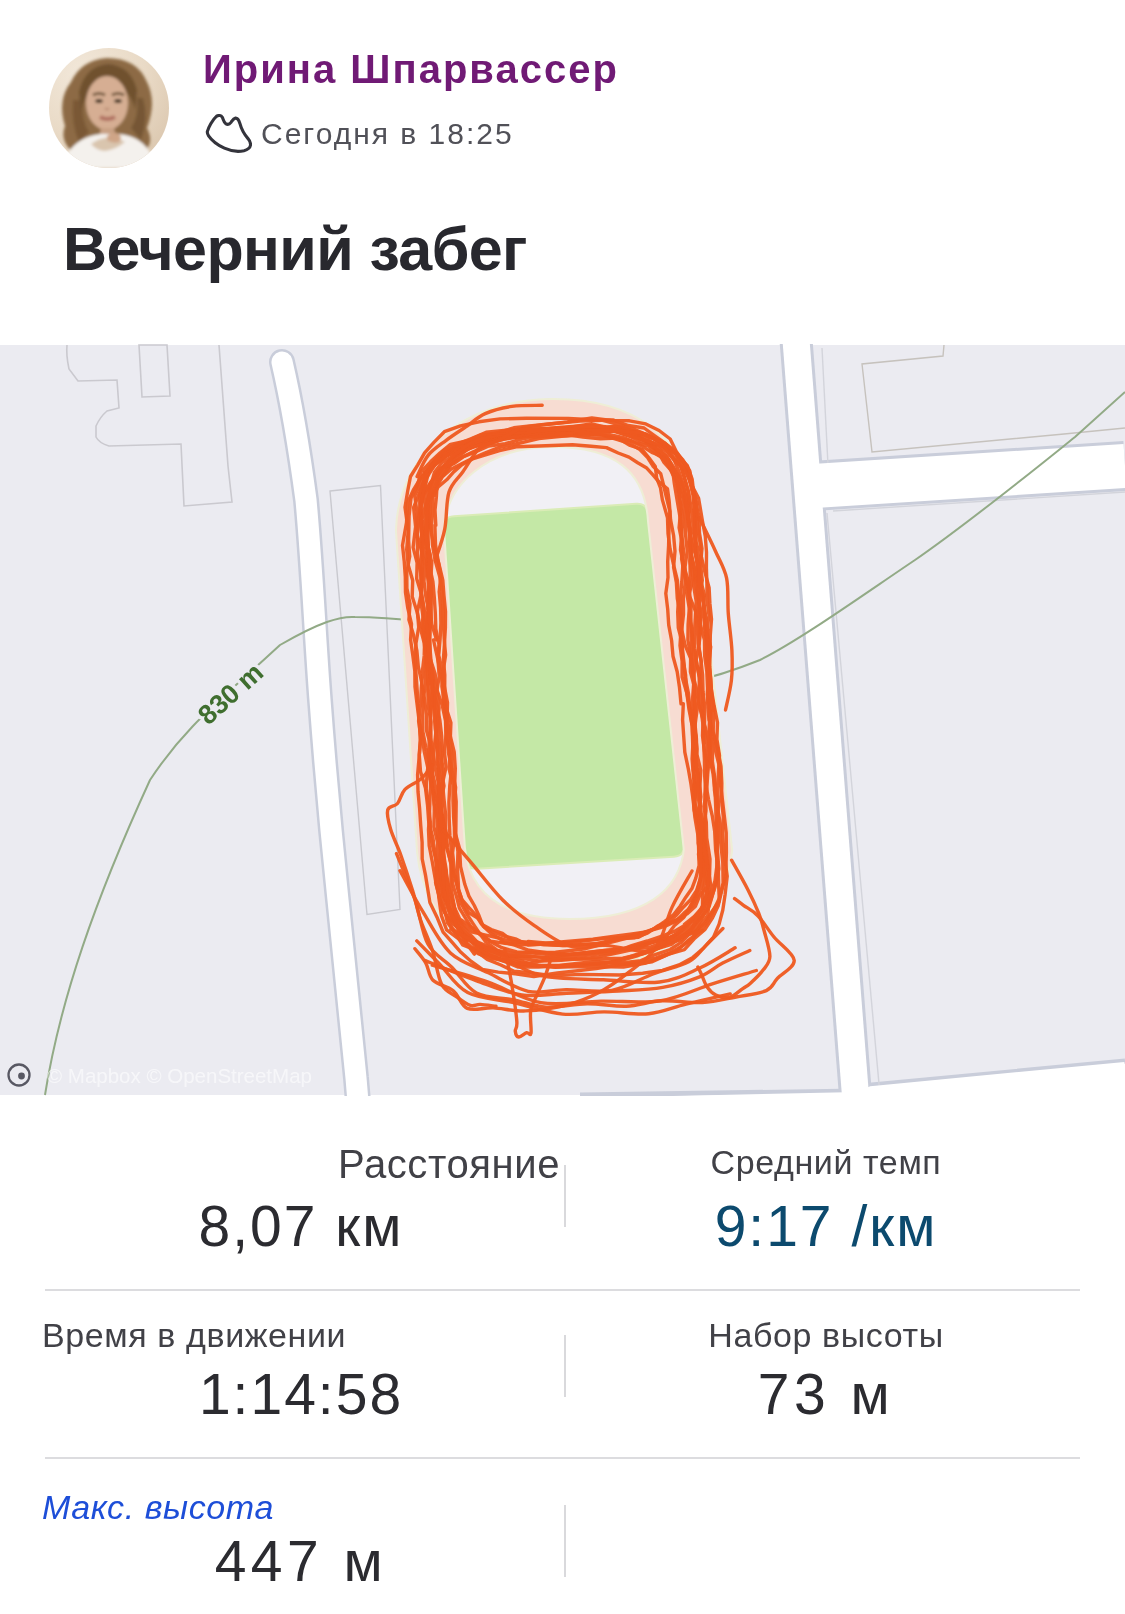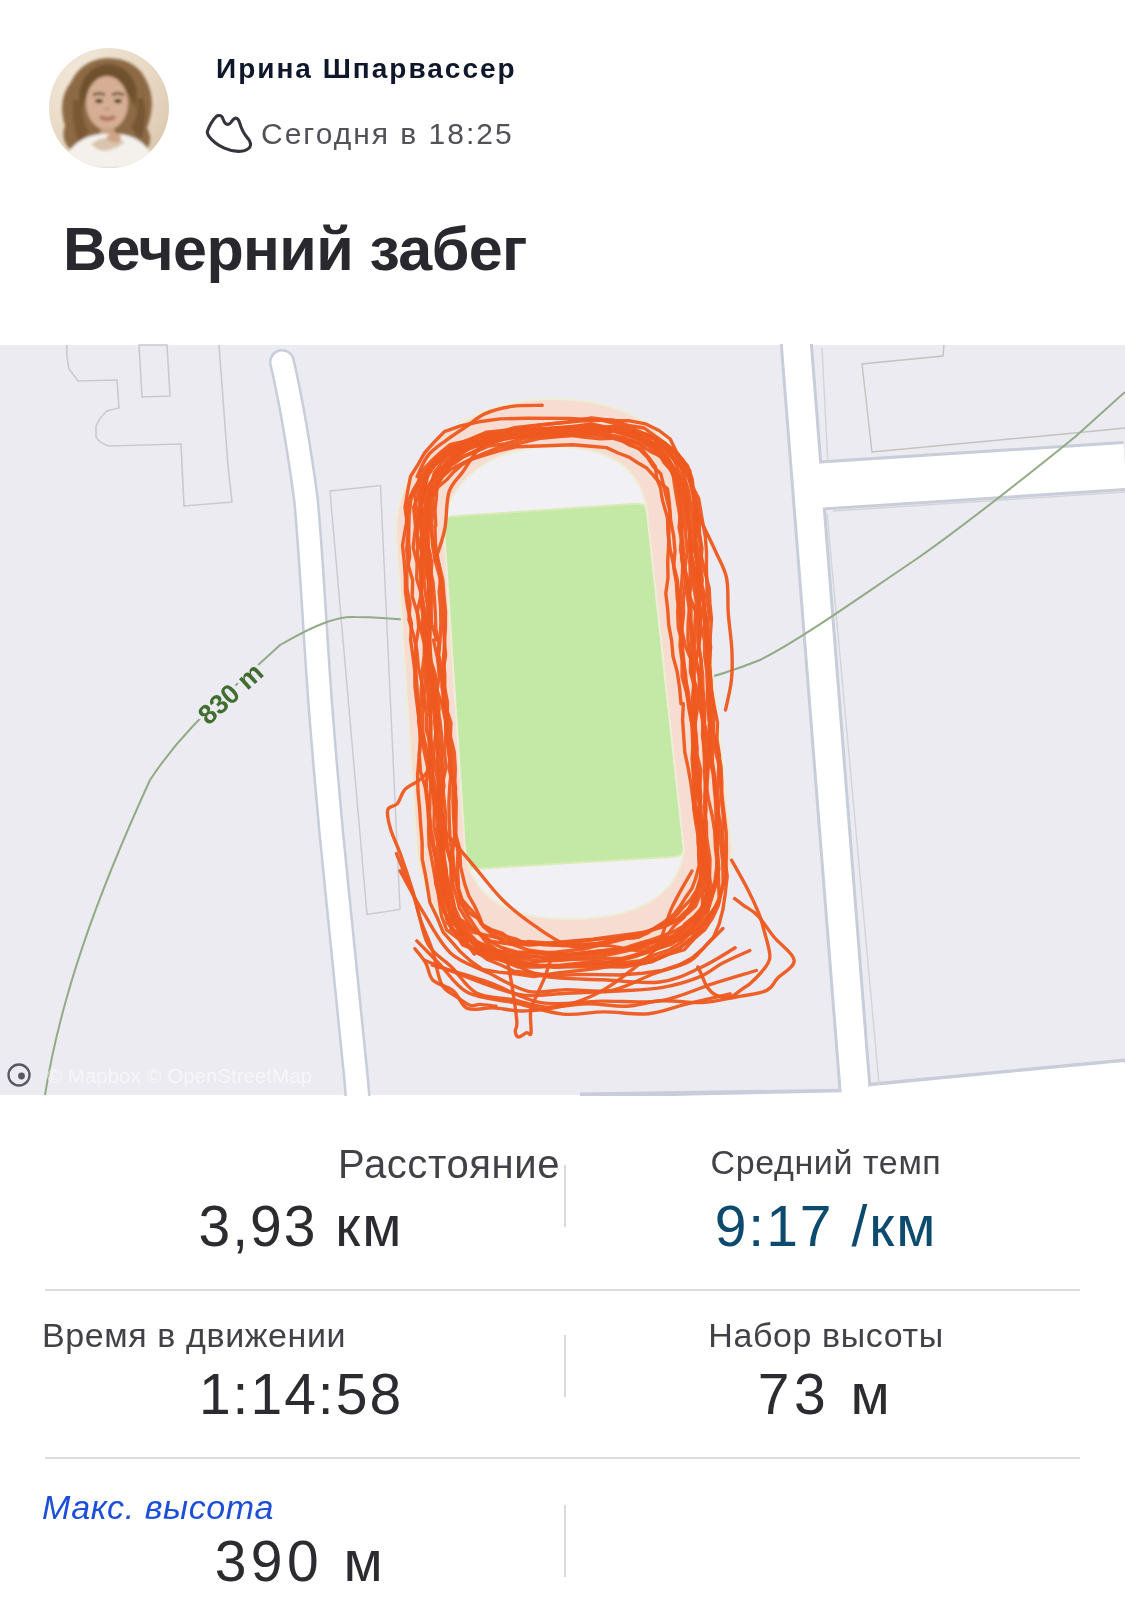--- a/index.html
+++ b/index.html
@@ -34,21 +34,21 @@
     <path d="M56 60 Q58 63 60 60" stroke="#b98d74" stroke-width="2" fill="none"></path>
     <path d="M51 69 Q58 73 66 69" stroke="#b06f60" stroke-width="4" fill="none"></path>
     <path d="M52 80 L65 80 L68 95 L49 95Z" fill="#c9a184"></path>
     <path d="M18 106 Q30 88 52 86 L70 86 Q92 88 102 106 L102 120 L18 120Z" fill="#f4f1ed"></path>
     <path d="M42 96 Q58 84 76 94 Q66 102 56 103 Q48 103 42 96Z" fill="#d9c5ae"></path>
     <path d="M58 88 Q64 82 70 86 Q74 90 70 94 Q64 96 58 92Z" fill="#cfa587"></path>
   </g>
 </svg>
 </div>
 
-<div class="abs" style="left:216px;top:49px;font-size:28px;font-weight:bold;color:#0f172a;letter-spacing:2.0px;line-height:40px;">Ирина Шпарвассер</div>
+<div class="abs" style="left:203px;top:49px;font-size:40px;font-weight:bold;color:#701a75;letter-spacing:2.0px;line-height:40px;">Ирина Шпарвассер</div>
 
 <svg class="abs" style="left:204px;top:114px;" width="48" height="40" viewBox="0 0 48 40">
   <path d="M3.4 17.4 C4.4 13.6 8.4 5.8 12.4 2.4 C14.6 0.9 17.2 1.4 18.3 3.3 C19.4 5.5 19.7 8.2 21.6 9.6 C23.4 10.7 25.6 10.2 27 8.4 C28.4 6.4 29.4 4.4 31.4 4.1 C33.6 3.9 34.9 6.2 35.8 9.2 C37.2 14.4 40.2 20.4 44 24.6 C45.9 26.9 46.8 29 46.5 31.2 C46.1 33.8 43.7 35.8 40 36.7 C34 38 27 37.2 20.4 34.2 C13.6 31 7.6 26.2 4.6 21.8 C3.5 20.2 3.1 18.8 3.4 17.4 Z" fill="none" stroke="#34343c" stroke-width="3.1" stroke-linejoin="round"></path>
 </svg>
 
 <div class="abs" style="left:261px;top:116px;font-size:30px;color:#515158;letter-spacing:2.0px;line-height:36px;">Сегодня в 18:25</div>
 
 <div class="abs" style="left:48px;top:214px;font-size:61px;font-weight:bold;color:#28282e;letter-spacing:-0.6px;margin-left:15px;">Вечерний забег</div>
 
 <svg class="abs" style="left:0;top:344px;" width="1125" height="752" viewBox="0 -1 1125 752">
@@ -139,21 +139,21 @@
   <g>
     <circle cx="19" cy="730" r="10.5" fill="none" stroke="#585863" stroke-width="2.3"></circle>
     <circle cx="21.5" cy="731" r="3.4" fill="#585863"></circle>
   </g>
 
   <text x="47" y="738" font-size="20.5" fill="#ffffff" opacity="0.58">© Mapbox © OpenStreetMap</text>
 </svg>
 
 <div class="abs" style="left:42px;top:1144px;width:518px;text-align:right;font-size:40px;color:#414147;line-height:40px;letter-spacing:0.6px;">Расстояние</div>
 
-<div class="abs" style="left:42px;top:1196px;width:518px;text-align:center;font-size:57px;color:#2b2b30;letter-spacing:2px;line-height:60px;">3,93 км</div>
+<div class="abs" style="left:42px;top:1196px;width:518px;text-align:center;font-size:57px;color:#2b2b30;letter-spacing:2px;line-height:60px;">8,07 км</div>
 
 <div class="abs" style="left:567px;top:1142px;width:518px;text-align:center;font-size:34px;color:#414147;line-height:40px;letter-spacing:0.6px;">Средний темп</div>
 
 <div class="abs" style="left:567px;top:1196px;width:518px;text-align:center;font-size:57px;color:#0c4a6e;letter-spacing:2px;line-height:60px;">9:17 /км</div>
 
 <div class="abs" style="left:564px;top:1165px;width:2px;height:62px;background:#d9d9dc;"></div>
 
 <div class="abs" style="left:45px;top:1289px;width:1035px;height:1.5px;background:#dcdcdf;"></div>
 
 <div class="abs" style="left:42px;top:1315px;width:518px;font-size:34px;color:#414147;line-height:40px;letter-spacing:0.6px;">Время в движении</div>
@@ -163,15 +163,15 @@
 <div class="abs" style="left:567px;top:1315px;width:518px;text-align:center;font-size:34px;color:#414147;line-height:40px;letter-spacing:0.6px;">Набор высоты</div>
 
 <div class="abs" style="left:567px;top:1364px;width:518px;text-align:center;font-size:57px;color:#2b2b30;letter-spacing:4.5px;line-height:60px;">73 м</div>
 
 <div class="abs" style="left:564px;top:1335px;width:2px;height:62px;background:#d9d9dc;"></div>
 
 <div class="abs" style="left:45px;top:1457px;width:1035px;height:1.5px;background:#dcdcdf;"></div>
 
 <div class="abs" style="left:42px;top:1487px;width:518px;text-align:left;font-size:34px;color:#1d4ed8;line-height:40px;letter-spacing:0.6px;font-style:italic;">Макс. высота</div>
 
-<div class="abs" style="left:42px;top:1531px;width:518px;text-align:center;font-size:57px;color:#2b2b30;letter-spacing:4.5px;line-height:60px;">390 м</div>
+<div class="abs" style="left:42px;top:1531px;width:518px;text-align:center;font-size:57px;color:#2b2b30;letter-spacing:4.5px;line-height:60px;">447 м</div>
 
 <div class="abs" style="left:564px;top:1505px;width:2px;height:72px;background:#d9d9dc;"></div>
 
 </body></html>

